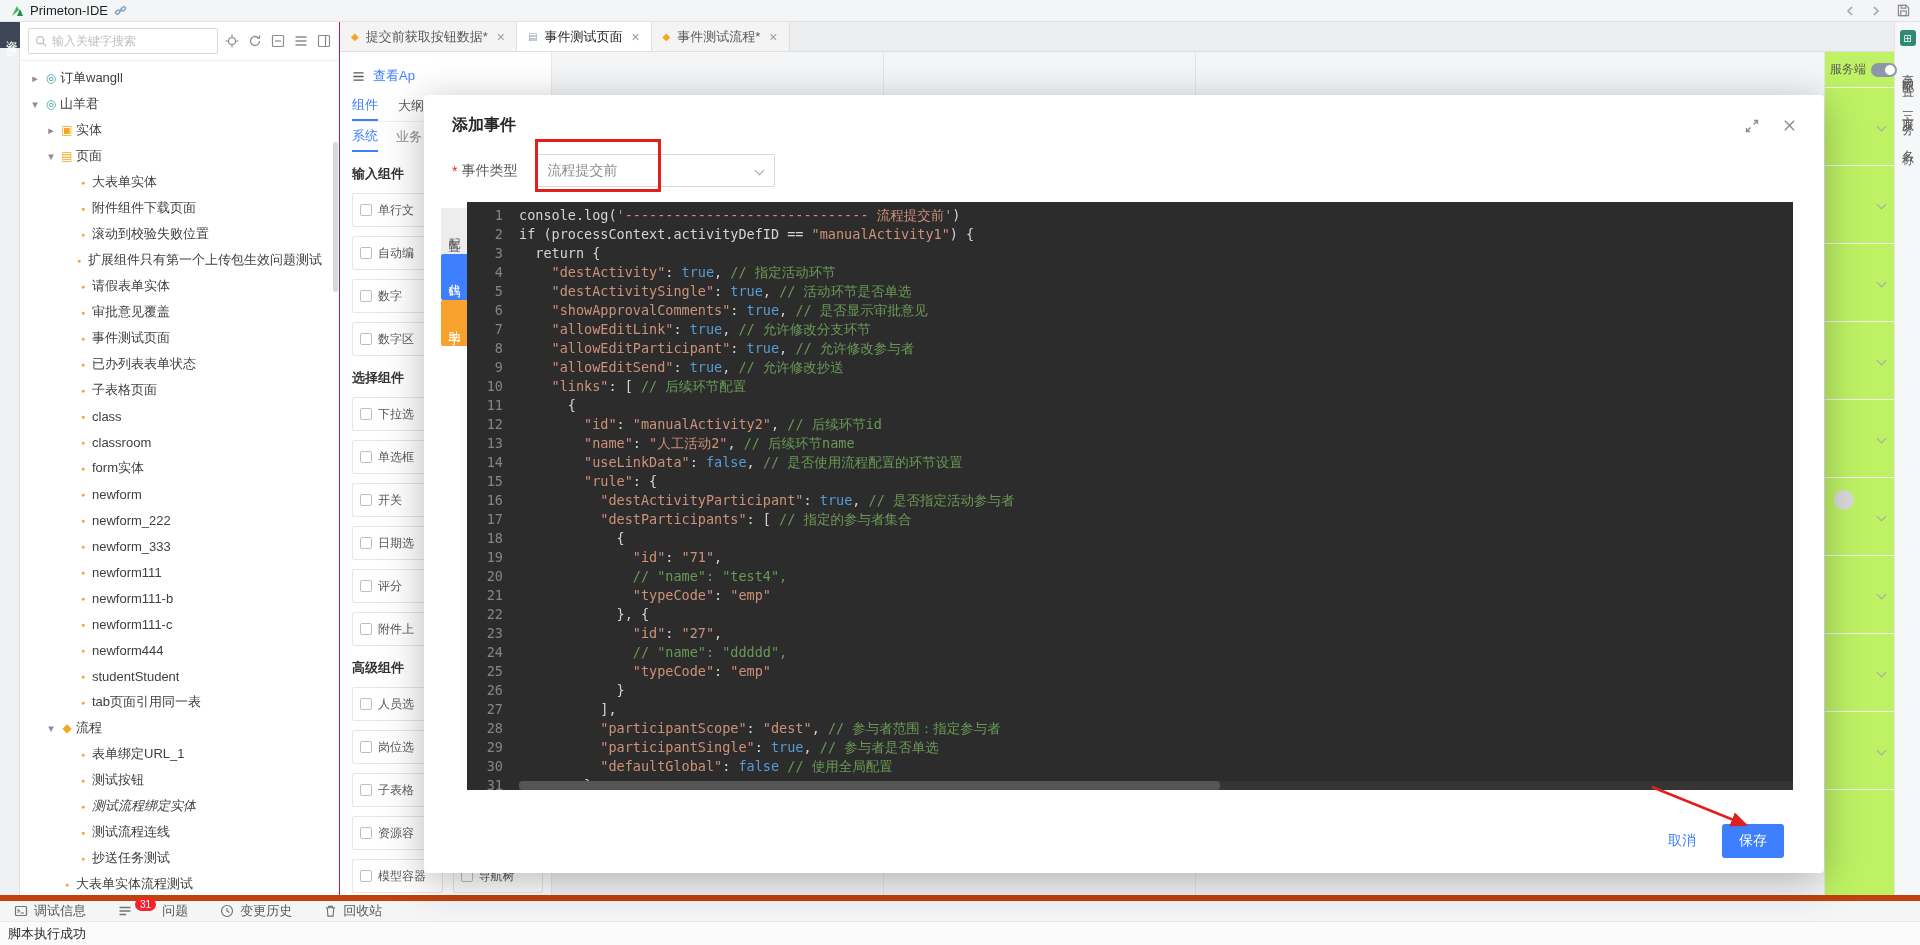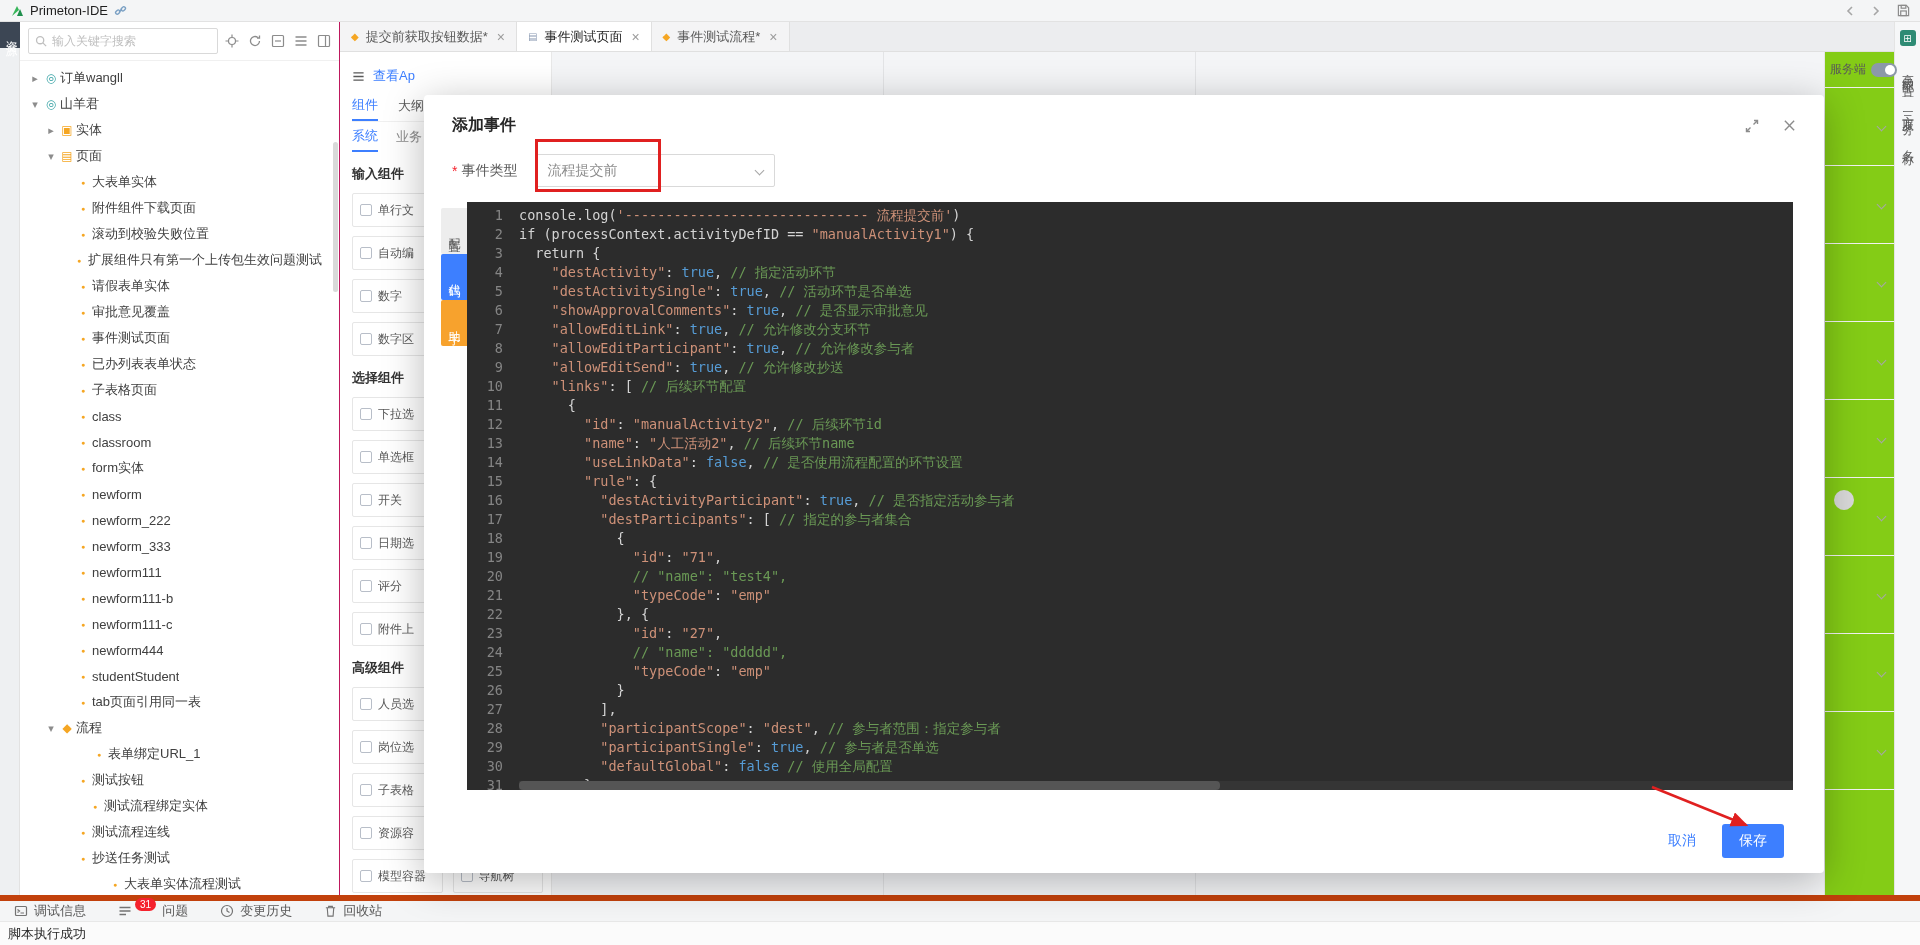--- a/index.html
+++ b/index.html
@@ -46,21 +46,21 @@
 .psubtabs{display:flex;gap:18px;height:30px;align-items:stretch;font-size:13px;color:#8c8c8c}
 .psec-title{font-size:13px;color:#333;font-weight:bold;margin:13px 0 10px}
 .prow{display:flex;gap:10px;margin-bottom:9px}
 .pcell{width:94px;height:34px;border:1px solid #e6e6e6;border-radius:2px;display:flex;align-items:center;gap:6px;padding:0 7px;background:#fff;font-size:12px;color:#595959;cursor:grab;overflow:hidden;white-space:nowrap}
 .pcell.empty{visibility:hidden}
 .pcell .pico{width:12px;height:12px;border:1px solid #b8bec8;border-radius:2px;flex:none}
 
 .canvas{flex:1;position:relative;background:#f4f5f7;min-width:0}
 .canvas .vline{position:absolute;top:0;bottom:0;width:1px;background:#e3e4e6}
 
-.right-panel{width:70px;background:#84cc16;border-left:1px solid #e6e6e6;font-size:12px;color:#595959;position:relative;flex:none}
+.right-panel{width:70px;background:#bef264;border-left:1px solid #e6e6e6;font-size:12px;color:#595959;position:relative;flex:none}
 .rp-header{height:36px;display:flex;align-items:center;gap:5px;padding:0 5px;border-bottom:1px solid #f0f0f0;white-space:nowrap}
 .toggle{width:26px;height:14px;border-radius:7px;background:#8c98a8;position:relative;flex:none;cursor:pointer}
 .toggle::after{content:"";position:absolute;right:2px;top:2px;width:10px;height:10px;border-radius:50%;background:#fff}
 .rp-row{height:78px;border-bottom:1px solid #f2f2f2;display:flex;align-items:center;justify-content:flex-end;padding-right:9px;cursor:pointer}
 .chev{width:7px;height:7px;border-right:1.5px solid #a6a6a6;border-bottom:1.5px solid #a6a6a6;transform:rotate(45deg)}
 .avatar{position:absolute;left:9px;top:438px;width:20px;height:20px;border-radius:50%;background:#d9d9d9}
 
 .right-strip{width:26px;background:#f6f7f8;border-left:1px solid #e4e4e4;display:flex;flex-direction:column;align-items:center;padding-top:8px;gap:18px;flex:none}
 .rs-icon{width:16px;height:16px;border-radius:3px;background:#2e8b74;color:#fff;font-size:10px;display:flex;align-items:center;justify-content:center;cursor:pointer}
 .vlabel{writing-mode:vertical-rl;text-orientation:upright;font-size:12px;color:#595959;letter-spacing:4px;cursor:pointer}
@@ -309,46 +309,46 @@
         <div class="tree-row" style="padding-left: 40px;">
           <span class="expander"></span>
           <span class="node-icon dot">●</span>
           <span class="tree-label">tab页面引用同一表</span>
         </div>
         <div class="tree-row" style="padding-left: 24px;">
           <span class="expander">▾</span>
           <span class="node-icon flow">◆</span>
           <span class="tree-label">流程</span>
         </div>
-        <div class="tree-row" style="padding-left: 56px;">
+        <div class="tree-row" style="padding-left: 40px;">
           <span class="expander"></span>
           <span class="node-icon dot">●</span>
           <span class="tree-label">表单绑定URL_1</span>
         </div>
         <div class="tree-row" style="padding-left: 40px;">
           <span class="expander"></span>
           <span class="node-icon dot">●</span>
           <span class="tree-label">测试按钮</span>
         </div>
-        <div class="tree-row" style="padding-left: 52px;">
+        <div class="tree-row" style="padding-left: 40px; font-style: italic;">
           <span class="expander"></span>
           <span class="node-icon dot">●</span>
           <span class="tree-label">测试流程绑定实体</span>
         </div>
         <div class="tree-row" style="padding-left: 40px;">
           <span class="expander"></span>
           <span class="node-icon dot">●</span>
           <span class="tree-label">测试流程连线</span>
         </div>
         <div class="tree-row" style="padding-left: 40px;">
           <span class="expander"></span>
           <span class="node-icon dot">●</span>
           <span class="tree-label">抄送任务测试</span>
         </div>
-        <div class="tree-row" style="padding-left: 24px; margin-left: 48px;">
+        <div class="tree-row" style="padding-left: 24px;">
           <span class="expander"></span>
           <span class="node-icon dot">●</span>
           <span class="tree-label">大表单实体流程测试</span>
         </div>
       </div>
     <div class="scroll-thumb"></div>
   </div>
 
   <div class="main">
     <div class="tabbar">

